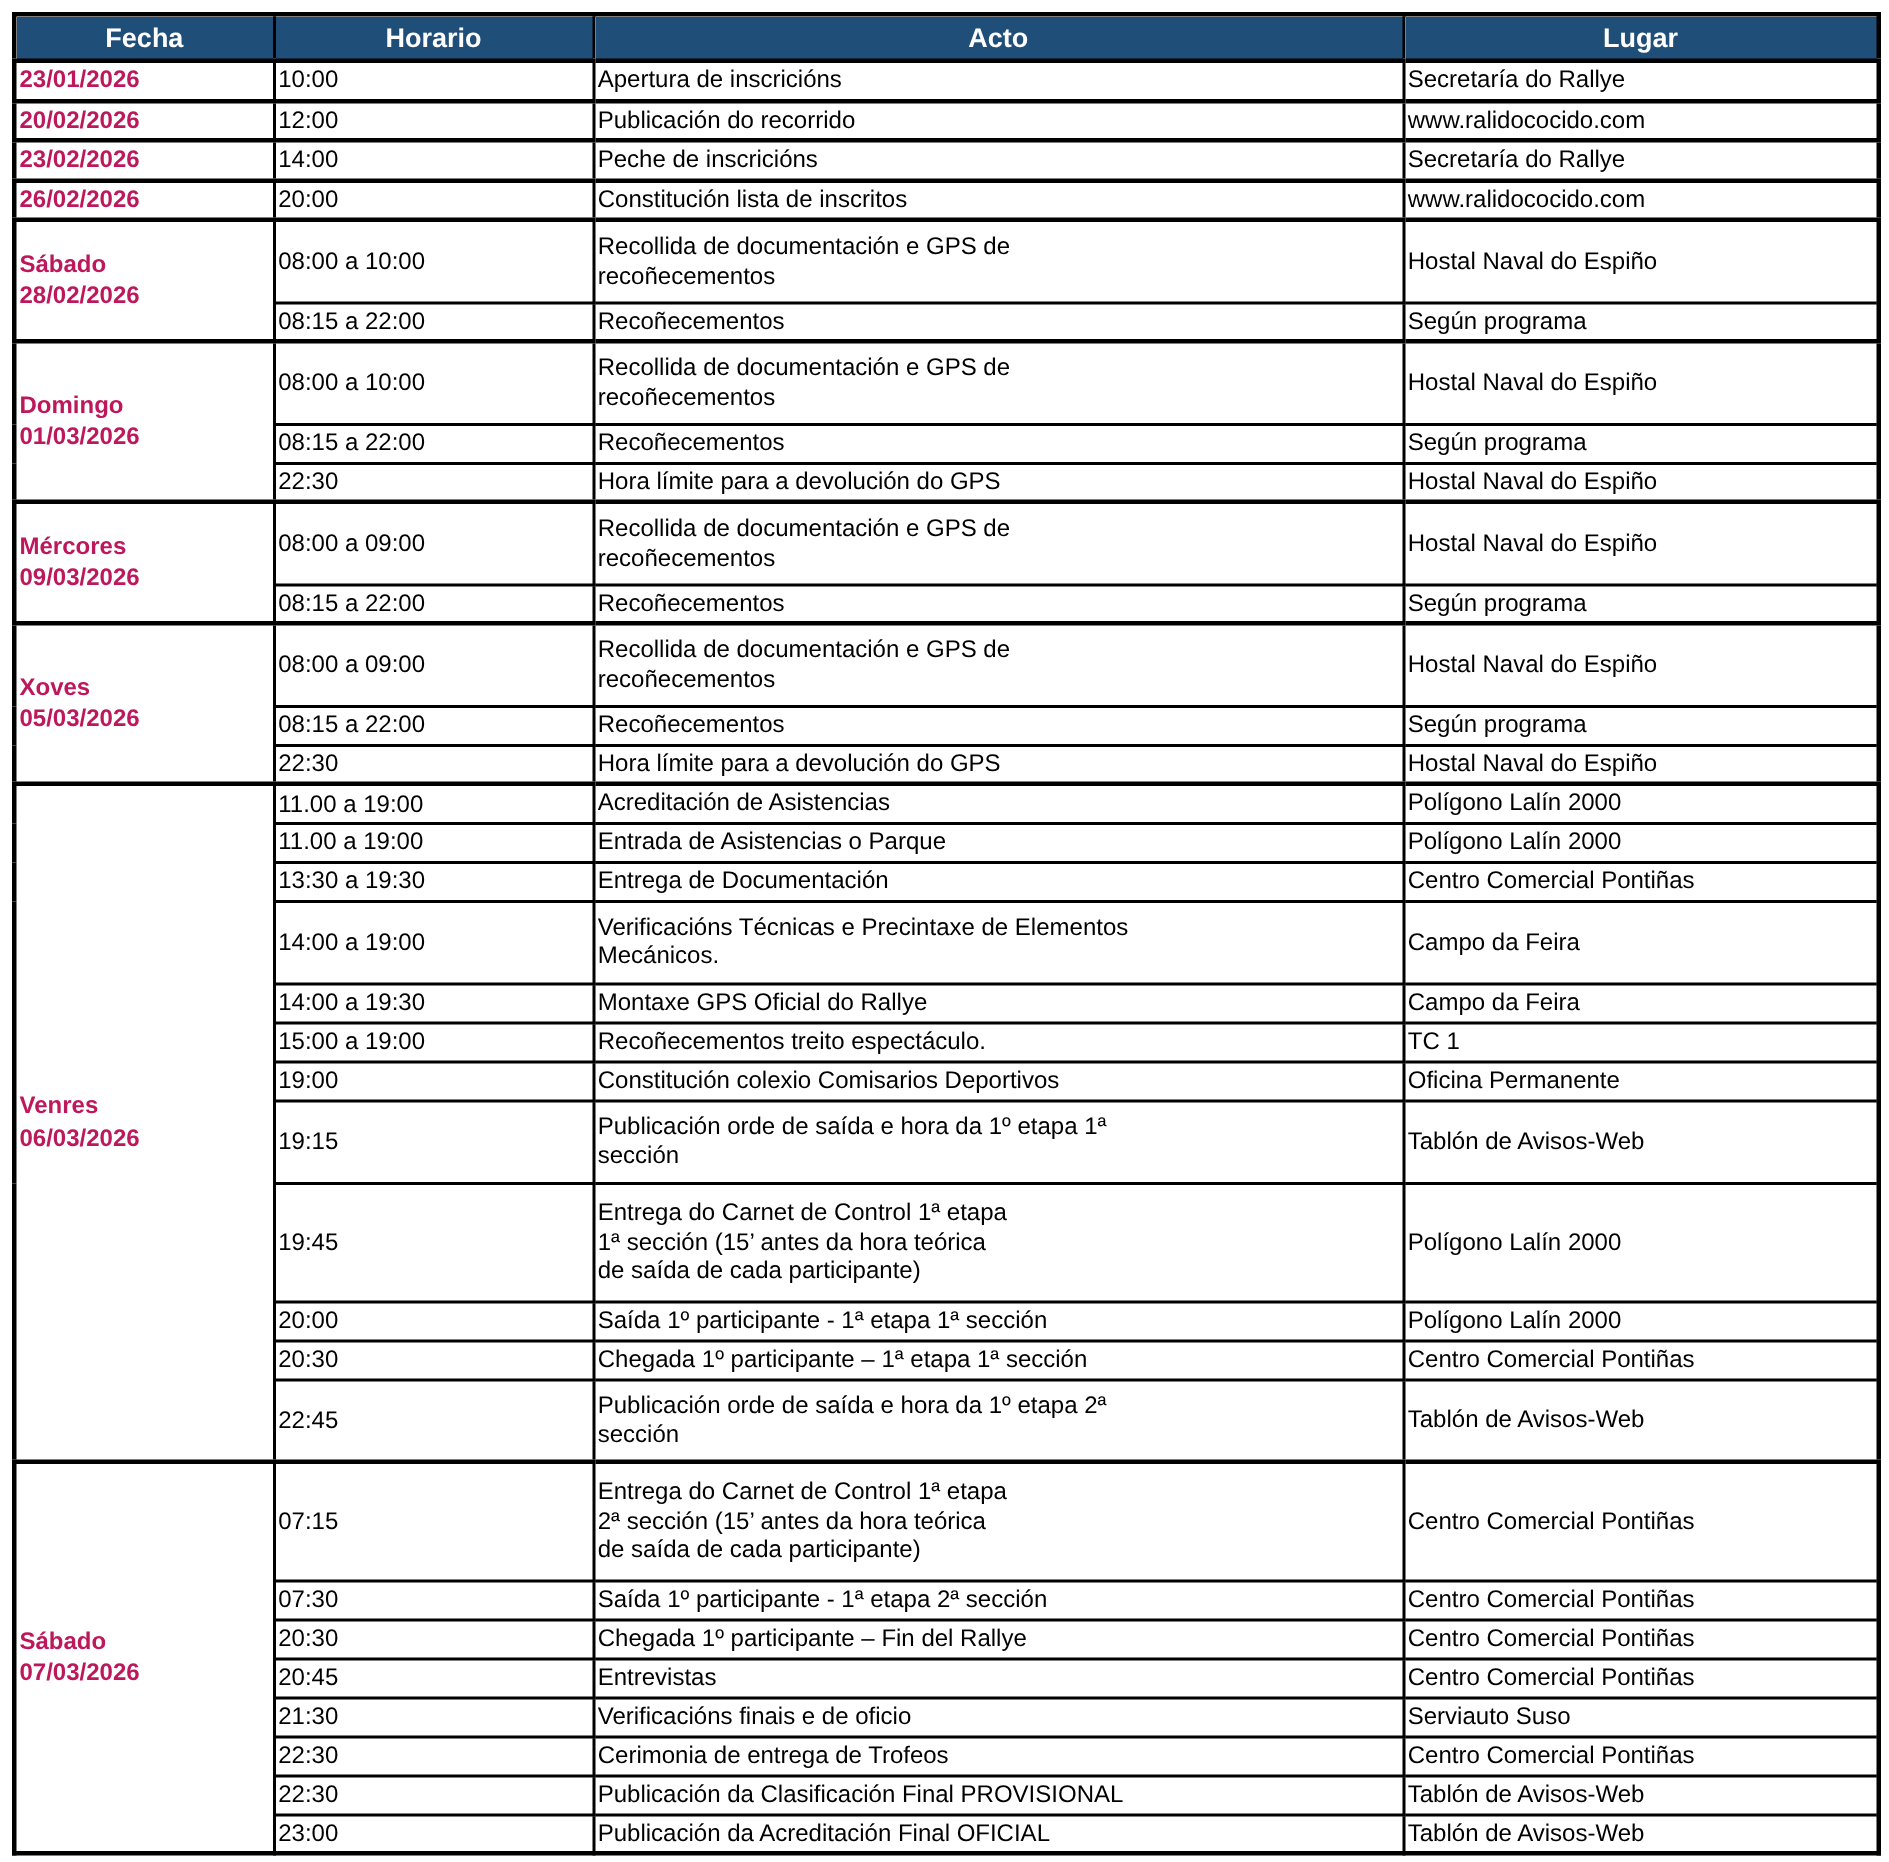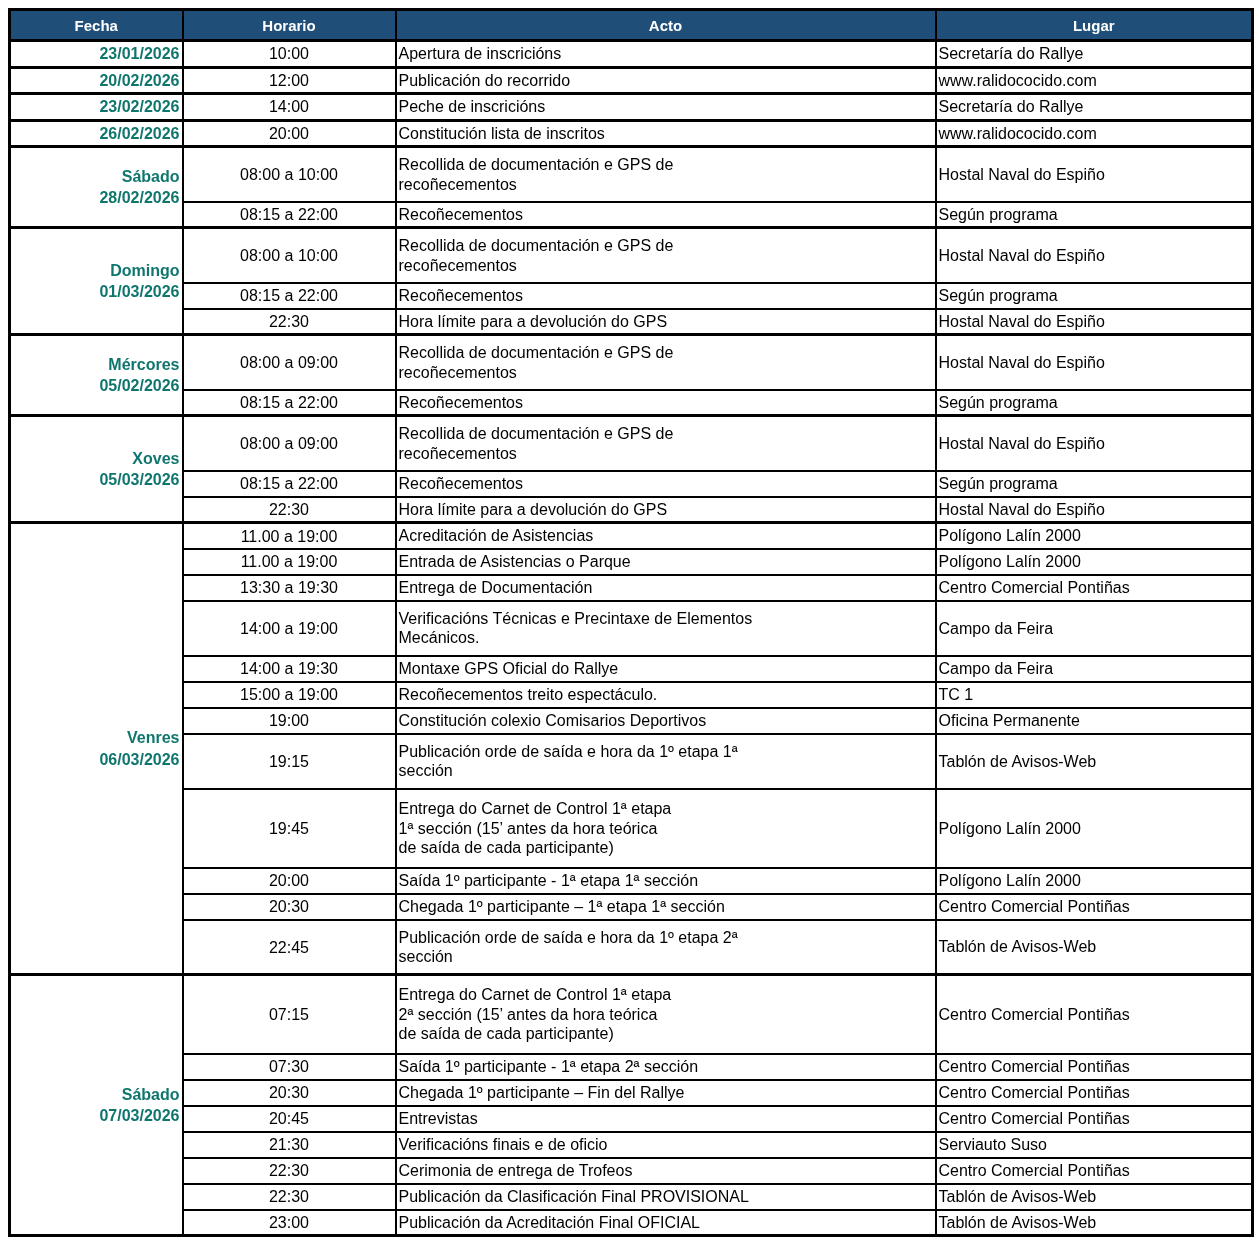--- a/index.html
+++ b/index.html
@@ -29,39 +29,38 @@
     vertical-align: middle;
   }
   tr.grp > th,
   tr.grp > td {
     border-top: 3px solid #000000;
   }
   table.schedule th {
     background: #1F4E79;
     color: #FFFFFF;
     font-weight: bold;
-    font-size: 15px;
+    font-size: 18px;
     height: 26px;
     padding: 1px 2px;
     text-align: center;
   }
   table.schedule td {
     font-size: 16px;
     padding: 1px 2px;
     background: #ffffff;
   }
   td.fecha {
-    text-align: right;
+    text-align: left;
     font-weight: bold;
-    color: #0f766e;
+    color: #be185d;
     white-space: pre-line;
     line-height: 1.35;
   }
   td.hora {
-    text-align: center;
     line-height: 1.2;
   }
   td.acto, td.lugar {
     text-align: left;
     padding: 2px 8px 2px 9px;
     white-space: pre-line;
     line-height: 1.22;
   }
   tr.h1 { height: 26px; }
   tr.h2 { height: 55px; }
@@ -144,21 +143,21 @@
         <td class="lugar">Según programa</td>
       </tr>
       <tr class="h1">
         <td class="hora">22:30</td>
         <td class="acto">Hora límite para a devolución do GPS</td>
         <td class="lugar">Hostal Naval do Espiño</td>
       </tr>
 
       <tr class="grp h2">
         <td class="fecha" rowspan="2">Mércores
-05/02/2026</td>
+09/03/2026</td>
         <td class="hora">08:00 a 09:00</td>
         <td class="acto">Recollida de documentación e GPS de
 recoñecementos</td>
         <td class="lugar">Hostal Naval do Espiño</td>
       </tr>
       <tr class="h1">
         <td class="hora">08:15 a 22:00</td>
         <td class="acto">Recoñecementos</td>
         <td class="lugar">Según programa</td>
       </tr>

